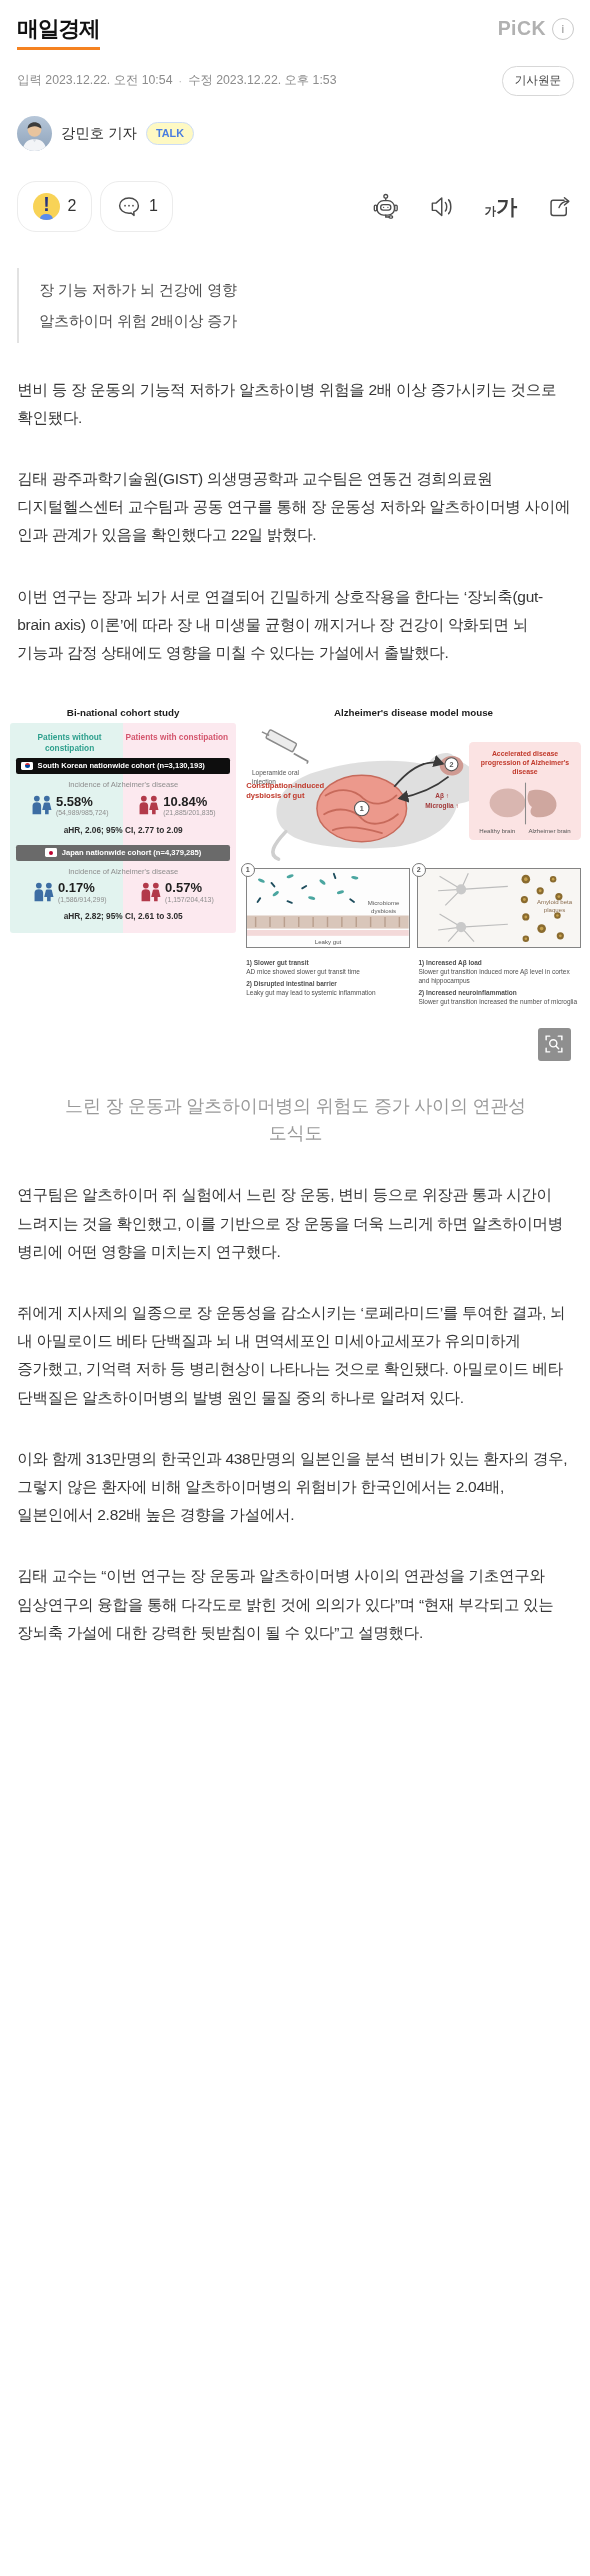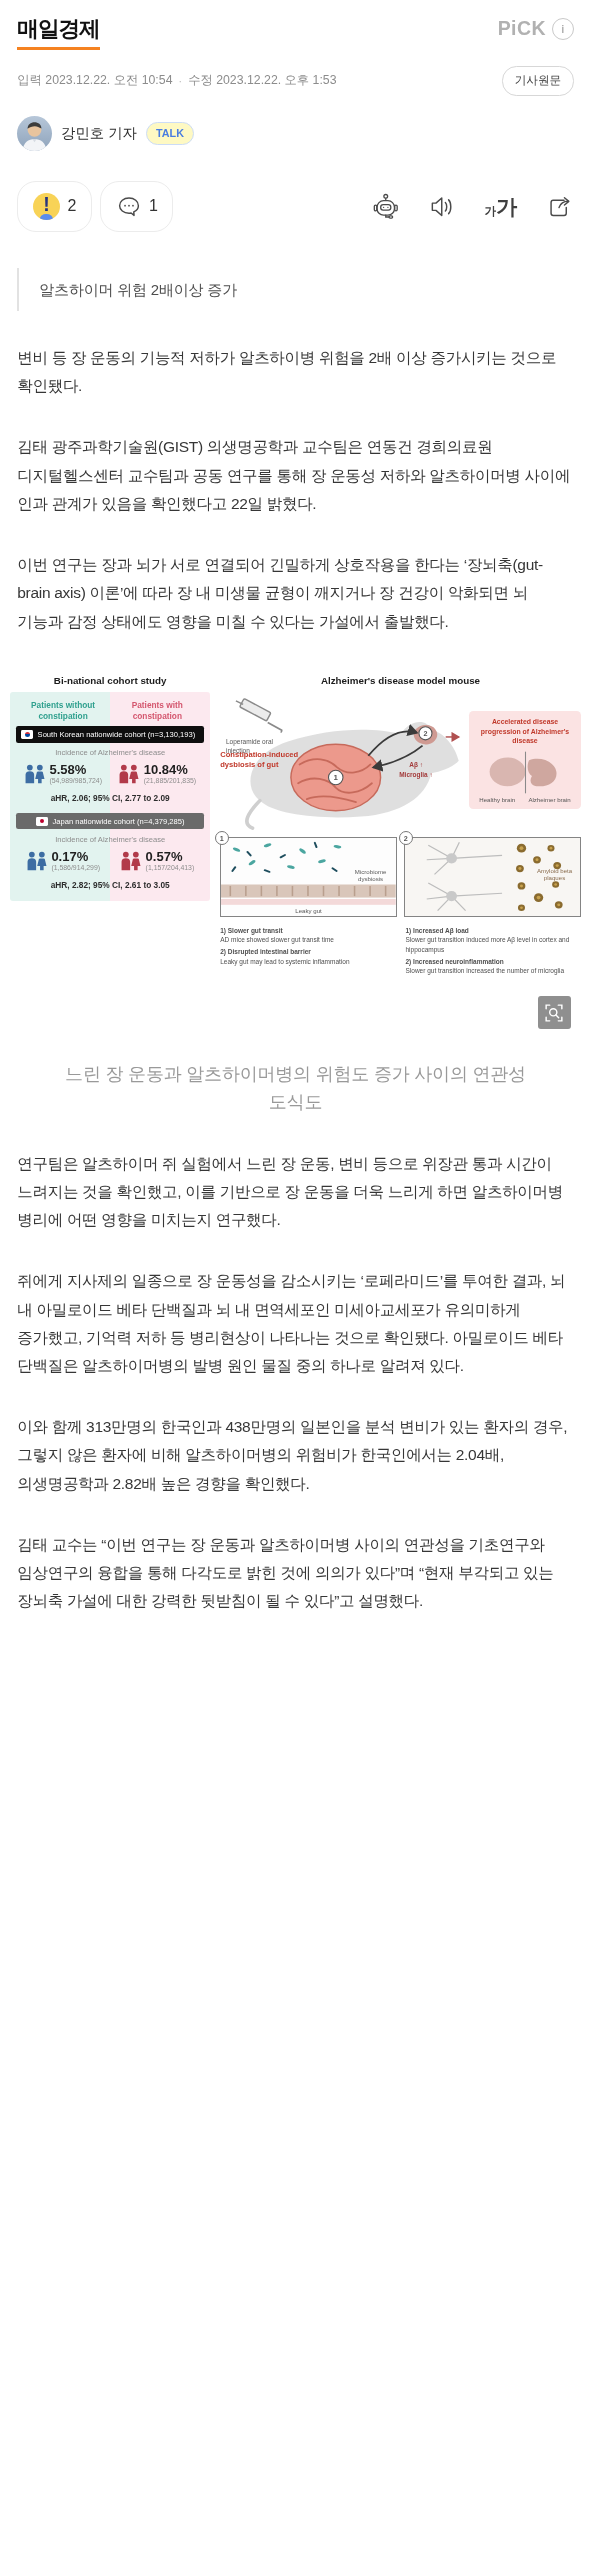--- a/index.html
+++ b/index.html
@@ -45,30 +45,30 @@
 
   
   p.para{font-size:15.5px;line-height:1.82;color:#363636;margin:33px 0;letter-spacing:-0.3px;word-break:keep-all;}
 
   
   .figure-block{position:relative;margin:35px -10px 0;background:#fff;padding:4.3px 2.9px 64px;}
   .fig-flex{display:flex;gap:10px;}
   .fig-title{text-align:center;font-size:9.8px;font-weight:800;color:#1c1c1c;margin-bottom:5.8px;}
 
   
-  .fig-left{width:200px;flex:0 0 auto;}
+  .fig-left{width:226px;flex:0 0 auto;}
   .figL-panel{background:linear-gradient(90deg,#e2f3ef 0 50%,#fce9ef 50% 100%);border-radius:2.9px;padding:8.7px 5.8px 10px;}
   .figL-cols{display:flex;text-align:center;margin-bottom:0;}
   .figL-col{flex:1;font-size:8.3px;font-weight:800;line-height:1.3;}
   .col-teal{color:#2fa08e;}
   .col-red{color:#d4566e;}
   .country-bar{display:flex;align-items:center;gap:4.3px;border-radius:2.2px;padding:3.6px 5px;margin:4.3px 0 5.8px;}
   .bar-kr{background:#0e0e0e;}
   .bar-jp{background:#6a6a6a;justify-content:center;}
-  .country-bar span.bar-txt{color:#fff;font-size:7.6px;font-weight:400;white-space:nowrap;}
+  .country-bar span.bar-txt{color:#fff;font-size:7.6px;font-weight:700;white-space:nowrap;}
   .flag{width:12.3px;height:8.7px;border-radius:1.4px;background:#fff;position:relative;flex:0 0 auto;}
   .flag-kr::after{content:"";position:absolute;left:3.6px;top:1.8px;width:5px;height:5px;border-radius:50%;background:linear-gradient(180deg,#cd2e3a 50%,#0047a0 50%);}
   .flag-jp::after{content:"";position:absolute;left:4px;top:2.2px;width:4.3px;height:4.3px;border-radius:50%;background:#bc002d;}
   .incidence{text-align:center;font-size:7.6px;color:#8d8d8d;margin:2.9px 0 5.8px;}
   .stats{display:flex;}
   .stat{flex:1;display:flex;align-items:center;justify-content:center;gap:3.6px;}
   .stat .pct{font-size:13px;font-weight:800;color:#1f1f1f;line-height:1.1;}
   .stat .frac{font-size:6.9px;color:#8d8d8d;}
   .ahr{text-align:center;font-size:8.3px;font-weight:800;color:#2d2d2d;margin:8.7px 0 10px;}
 
@@ -182,20 +182,21 @@
         <svg width="27.5" height="27.5" viewBox="0 0 38 38" fill="none" stroke="#4a4a4a" stroke-width="2">
           <path d="M25 10 L10 10 C8.3 10 7 11.3 7 13 L7 28 C7 29.7 8.3 31 10 31 L25 31 C26.7 31 28 29.7 28 28 L28 20" stroke-linecap="round"></path>
           <path d="M18 20 C20 14.5 25 11.5 30.5 11.5" stroke-linecap="round"></path>
           <path d="M25.5 6.5 L31.5 11.5 L25.5 16.5" stroke-linejoin="round" stroke-linecap="round"></path>
         </svg>
       </button>
     </div>
   </div>
 
   <div class="summary">
+    <div>장 기능 저하가 뇌 건강에 영향</div>
     <div>알츠하이머 위험 2배이상 증가</div>
   </div>
 
   <p class="para">변비 등 장 운동의 기능적 저하가 알츠하이병 위험을 2배 이상 증가시키는 것으로 확인됐다.</p>
   <p class="para">김태 광주과학기술원(GIST) 의생명공학과 교수팀은 연동건 경희의료원 디지털헬스센터 교수팀과 공동 연구를 통해 장 운동성 저하와 알츠하이머병 사이에 인과 관계가 있음을 확인했다고 22일 밝혔다.</p>
   <p class="para">이번 연구는 장과 뇌가 서로 연결되어 긴밀하게 상호작용을 한다는 ‘장뇌축(gut-brain axis) 이론’에 따라 장 내 미생물 균형이 깨지거나 장 건강이 악화되면 뇌 기능과 감정 상태에도 영향을 미칠 수 있다는 가설에서 출발했다.</p>
 
   <div class="figure-block">
     <div class="fig-flex">
 
@@ -441,17 +442,17 @@
         <circle cx="13" cy="13" r="5"></circle>
         <line x1="16.7" y1="16.7" x2="20.5" y2="20.5" stroke-linecap="round"></line>
       </svg>
     </button>
   </div>
 
   <div class="caption">느린 장 운동과 알츠하이머병의 위험도 증가 사이의 연관성 도식도</div>
 
   <p class="para">연구팀은 알츠하이머 쥐 실험에서 느린 장 운동, 변비 등으로 위장관 통과 시간이 느려지는 것을 확인했고, 이를 기반으로 장 운동을 더욱 느리게 하면 알츠하이머병 병리에 어떤 영향을 미치는지 연구했다.</p>
   <p class="para">쥐에게 지사제의 일종으로 장 운동성을 감소시키는 ‘로페라미드’를 투여한 결과, 뇌 내 아밀로이드 베타 단백질과 뇌 내 면역세포인 미세아교세포가 유의미하게 증가했고, 기억력 저하 등 병리현상이 나타나는 것으로 확인됐다. 아밀로이드 베타 단백질은 알츠하이머병의 발병 원인 물질 중의 하나로 알려져 있다.</p>
-  <p class="para">이와 함께 313만명의 한국인과 438만명의 일본인을 분석 변비가 있는 환자의 경우, 그렇지 않은 환자에 비해 알츠하이머병의 위험비가 한국인에서는 2.04배, 의생명공학과 2.82배 높은 경향을 확인했다.</p>
+  <p class="para">이와 함께 313만명의 한국인과 438만명의 일본인을 분석 변비가 있는 환자의 경우, 그렇지 않은 환자에 비해 알츠하이머병의 위험비가 한국인에서는 2.04배, 일본인에서 2.82배 높은 경향을 가설에서.</p>
   <p class="para" style="margin-bottom:29px;">김태 교수는 “이번 연구는 장 운동과 알츠하이머병 사이의 연관성을 기초연구와 임상연구의 융합을 통해 다각도로 밝힌 것에 의의가 있다”며 “현재 부각되고 있는 장뇌축 가설에 대한 강력한 뒷받침이 될 수 있다”고 설명했다.</p>
 
 </div>
 
 
 </body></html>

